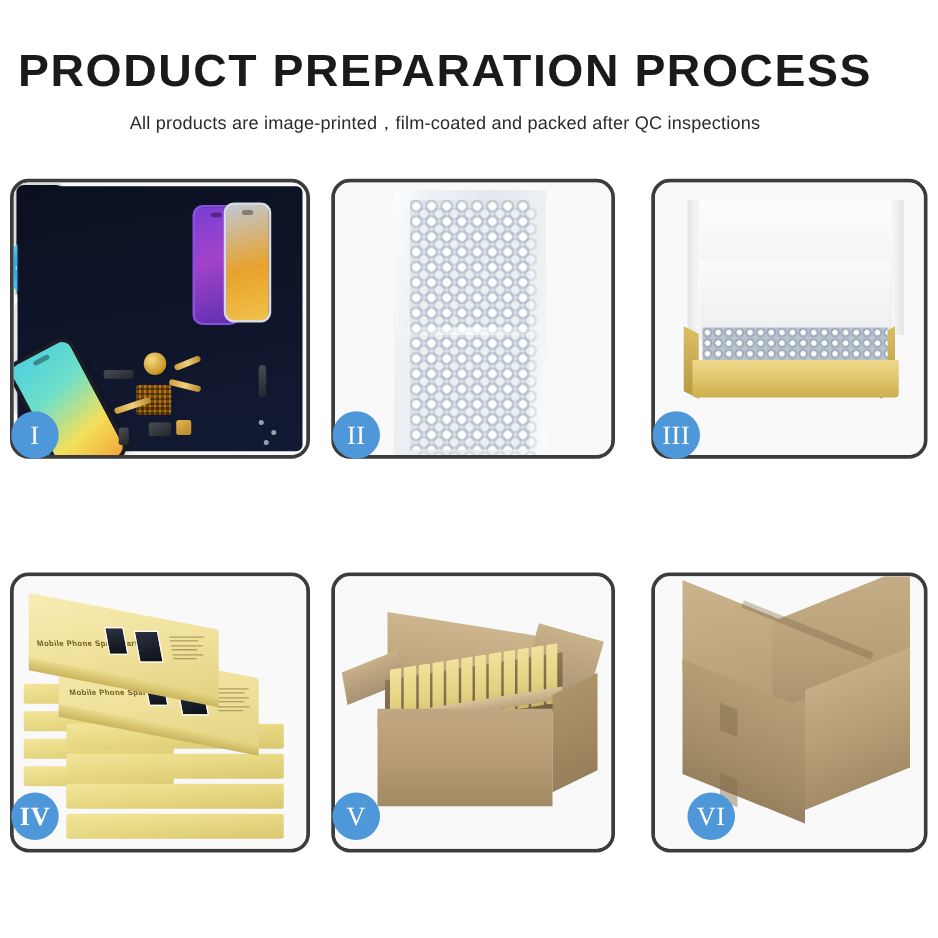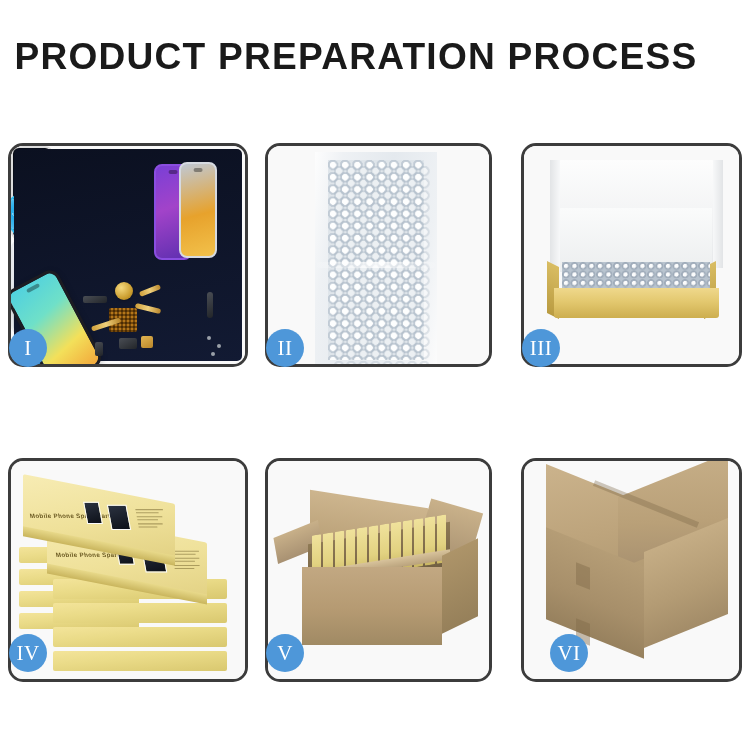--- a/index.html
+++ b/index.html
@@ -63,21 +63,21 @@
     font-family: "Liberation Serif", serif;
     font-size: 21px;
     line-height: 38px;
     text-align: center;
     letter-spacing: 0.5px;
     z-index: 20;
   }
   .b1 { left: 9px;   top: 329px; }
   .b2 { left: 266px; top: 329px; }
   .b3 { left: 522px; top: 329px; }
-  .b4 { left: 9px;   top: 634px; }
+  .b4 { left: 9px;   top: 634px; font-weight: bold; }
   .b5 { left: 266px; top: 634px; }
   .b6 { left: 550px; top: 634px; }
 
   
   .scene { position: absolute; inset: 0; }
 
   .ph { position: absolute; border-radius: 7px; }
   .ph::after {
     content: ""; position: absolute; left: 50%; top: 4px;
     transform: translateX(-50%);
@@ -382,20 +382,21 @@
 
   .nowrap { white-space: nowrap; }
 </style>
 </head>
 <body>
 
 <div id="page">
 
   <div class="header">
     <div class="title nowrap">PRODUCT PREPARATION PROCESS</div>
+    <div class="subtitle nowrap">All products are image-printed，film-coated and packed after QC inspections</div>
   </div>
 
   <div class="grid">
 
     <div class="panel p1">
       <div class="panel-inner">
         <div class="scene">
           <div class="ph p1-film"></div>
           <div class="ph p1-dark1"></div>
           <div class="p1-screen">

